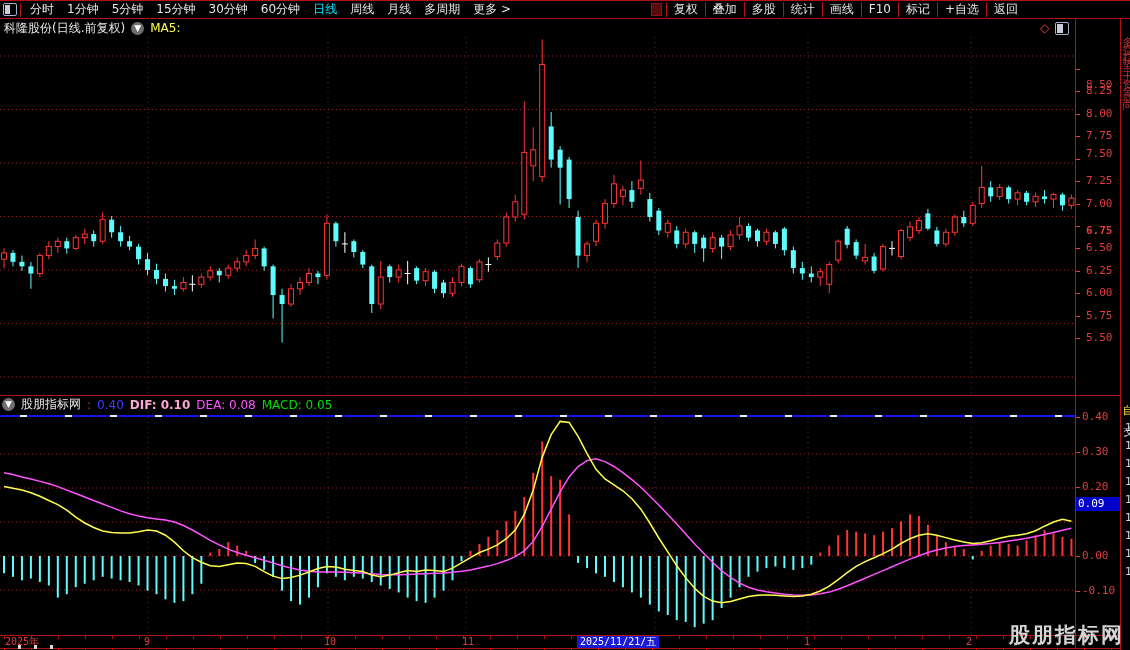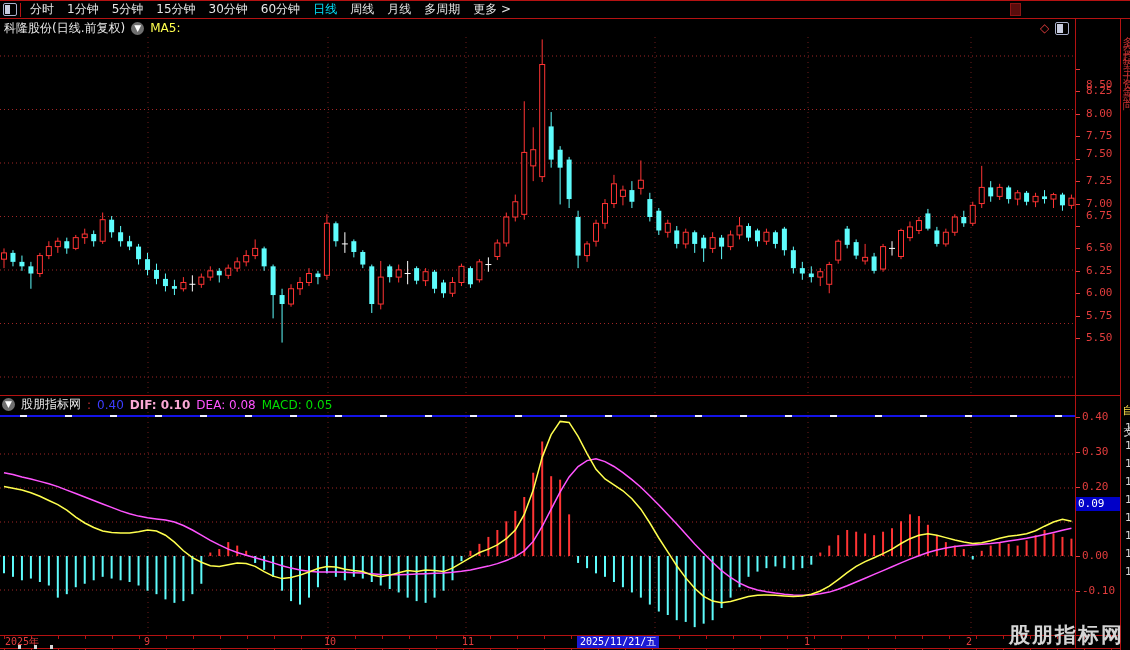--- a/index.html
+++ b/index.html
@@ -84,20 +84,31 @@
       <span class="tb-item">30分钟</span>
       <span class="tb-item">60分钟</span>
       <span class="tb-item active">日线</span>
       <span class="tb-item">周线</span>
       <span class="tb-item">月线</span>
       <span class="tb-item">多周期</span>
       <span class="tb-item">更多 &gt;</span>
     </span>
   <span class="tb-right">
     <span class="tb-mini"></span>
+    <span id="tb-right-btns" style="display:flex;">
+        <span class="tb-btn">复权</span>
+        <span class="tb-btn">叠加</span>
+        <span class="tb-btn">多股</span>
+        <span class="tb-btn">统计</span>
+        <span class="tb-btn">画线</span>
+        <span class="tb-btn">F10</span>
+        <span class="tb-btn">标记</span>
+        <span class="tb-btn">+自选</span>
+        <span class="tb-btn">返回</span>
+      </span>
   </span>
 </div>
 
 <div id="subheader" class="abs">
   <span id="title">科隆股份(日线.前复权)</span>
   <span class="chev-circle">▼</span>
   <span id="ma-label">MA5:</span>
 </div>
 <div id="corner-icons">
   <span class="diamond">◇</span>
@@ -516,21 +527,21 @@
     <div class="axis-label" style="left: 1086px; top: 107.85px;">8.00</div>
     <div class="axis-tick" style="left: 1076px; top: 113.85px;"></div>
     <div class="axis-label" style="left: 1086px; top: 130.275px;">7.75</div>
     <div class="axis-tick" style="left: 1076px; top: 136.275px;"></div>
     <div class="axis-label" style="left: 1086px; top: 148px;">7.50</div>
     <div class="axis-tick" style="left: 1076px; top: 158.7px;"></div>
     <div class="axis-label" style="left: 1086px; top: 175.125px;">7.25</div>
     <div class="axis-tick" style="left: 1076px; top: 181.125px;"></div>
     <div class="axis-label" style="left: 1086px; top: 197.55px;">7.00</div>
     <div class="axis-tick" style="left: 1076px; top: 203.55px;"></div>
-    <div class="axis-label" style="left: 1086px; top: 210px;">6.75</div>
+    <div class="axis-label" style="left: 1086px; top: 225px; font-weight: bold;">6.75</div>
     <div class="axis-tick" style="left: 1076px; top: 225.975px;"></div>
     <div class="axis-label" style="left: 1086px; top: 242.4px;">6.50</div>
     <div class="axis-tick" style="left: 1076px; top: 248.4px;"></div>
     <div class="axis-label" style="left: 1086px; top: 264.825px;">6.25</div>
     <div class="axis-tick" style="left: 1076px; top: 270.825px;"></div>
     <div class="axis-label" style="left: 1086px; top: 287.25px;">6.00</div>
     <div class="axis-tick" style="left: 1076px; top: 293.25px;"></div>
     <div class="axis-label" style="left: 1086px; top: 309.675px;">5.75</div>
     <div class="axis-tick" style="left: 1076px; top: 315.675px;"></div>
     <div class="axis-label" style="left: 1086px; top: 332.1px;">5.50</div>

